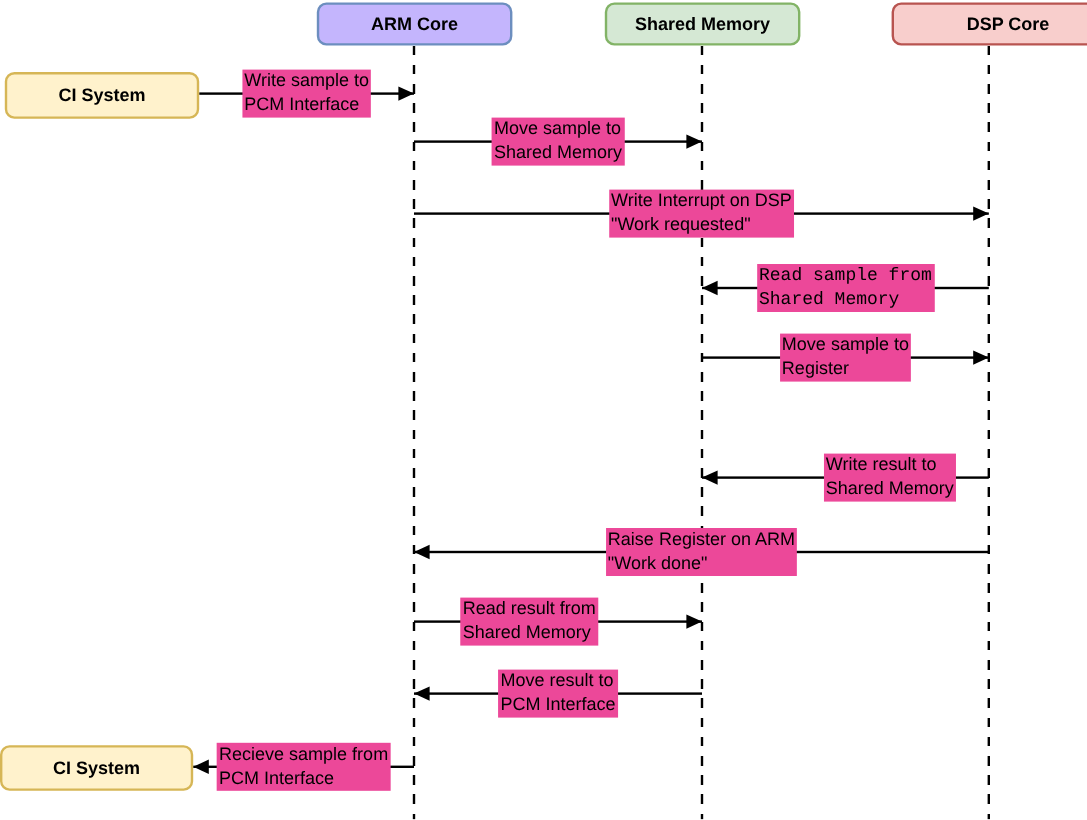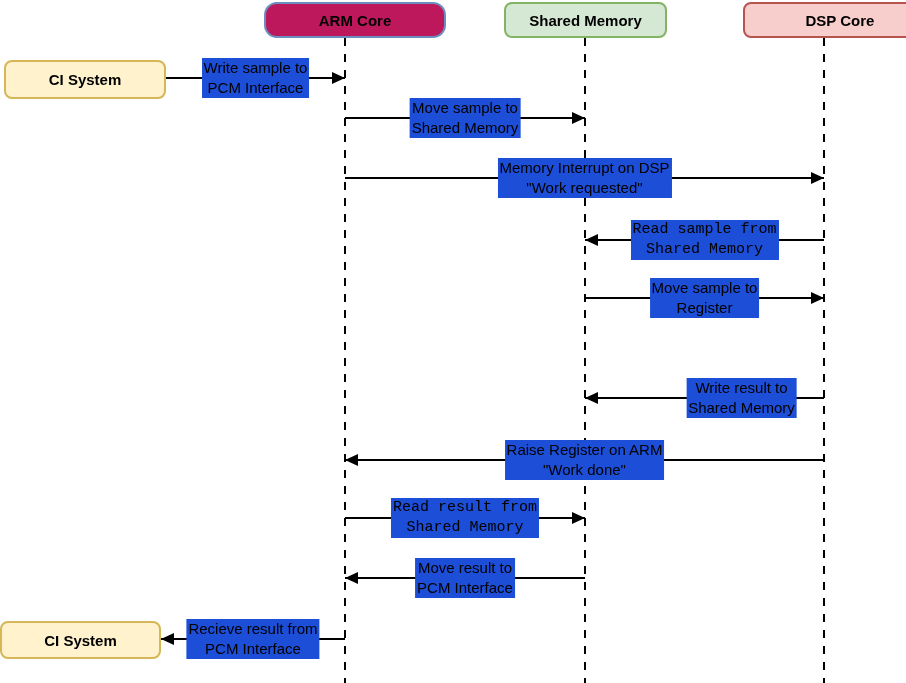--- a/index.html
+++ b/index.html
@@ -63,35 +63,35 @@
     border-bottom: 6px solid transparent;
   }
   .msg-arrow.left {
     border-right: 13px solid #000;
     border-top: 6px solid transparent;
     border-bottom: 6px solid transparent;
   }
   .msg-label {
     position: absolute;
     transform: translate(-50%, -50%);
-    background: #1d4ed8;
+    background: #ec4899;
     white-space: pre-line;
-    text-align: center;
+    text-align: left;
     font-size: 15px;
     line-height: 20px;
     padding: 0 2px;
     z-index: 2;
   }
 </style>
 </head>
 <body>
 
 <div class="canvas">
 
-  <div class="actor-box" style="left: 264px; width: 182px; background: #be185d; border-color: rgb(108, 142, 191); border-radius: 13px;">
+  <div class="actor-box" style="left: 264px; width: 163px; background: #c4b5fd; border-color: rgb(108, 142, 191);">
     <span>ARM Core</span>
   </div>
   <div class="actor-box" style="left: 504px; width: 163px; background: rgb(213, 232, 212); border-color: rgb(130, 179, 102);">
     <span>Shared Memory</span>
   </div>
   <div class="actor-box" style="left: 743px; width: 194px; background: rgb(248, 206, 204); border-color: rgb(184, 84, 80); justify-content: center;">
     <span>DSP Core</span>
   </div>
 
   <div class="lifeline" style="left:344px;"></div>
@@ -116,21 +116,21 @@
   <div class="message">
     <div class="msg-line" style="left: 345px; top: 117px; width: 240px;"></div>
     <div class="msg-arrow right" style="top: 112px; left: 572px;"></div>
     <div class="msg-label" style="left: 465px; top: 118px;">Move sample to
 Shared Memory</div>
   </div>
 
   <div class="message">
     <div class="msg-line" style="left: 345px; top: 177px; width: 479px;"></div>
     <div class="msg-arrow right" style="top: 172px; left: 811px;"></div>
-    <div class="msg-label" style="left: 584.5px; top: 178px;">Memory Interrupt on DSP
+    <div class="msg-label" style="left: 584.5px; top: 178px;">Write Interrupt on DSP
 "Work requested"</div>
   </div>
 
   <div class="message">
     <div class="msg-line" style="left: 585px; top: 239px; width: 239px;"></div>
     <div class="msg-arrow left" style="top: 234px; left: 585px;"></div>
     <div class="msg-label" style="left: 704.5px; top: 240px; font-family: Liberation Mono, monospace;">Read sample from
 Shared Memory</div>
   </div>
 
@@ -151,32 +151,32 @@
   <div class="message">
     <div class="msg-line" style="left: 345px; top: 459px; width: 479px;"></div>
     <div class="msg-arrow left" style="top: 454px; left: 345px;"></div>
     <div class="msg-label" style="left: 584.5px; top: 460px;">Raise Register on ARM
 "Work done"</div>
   </div>
 
   <div class="message">
     <div class="msg-line" style="left: 345px; top: 517px; width: 240px;"></div>
     <div class="msg-arrow right" style="top: 512px; left: 572px;"></div>
-    <div class="msg-label" style="left: 465px; top: 518px; font-family: Liberation Mono, monospace;">Read result from
+    <div class="msg-label" style="left: 441px; top: 518px;">Read result from
 Shared Memory</div>
   </div>
 
   <div class="message">
     <div class="msg-line" style="left: 345px; top: 577px; width: 240px;"></div>
     <div class="msg-arrow left" style="top: 572px; left: 345px;"></div>
     <div class="msg-label" style="left: 465px; top: 578px;">Move result to
 PCM Interface</div>
   </div>
 
   <div class="message">
     <div class="msg-line" style="left: 161px; top: 638px; width: 184px;"></div>
     <div class="msg-arrow left" style="top: 633px; left: 161px;"></div>
-    <div class="msg-label" style="left: 253px; top: 639px;">Recieve result from
+    <div class="msg-label" style="left: 253px; top: 639px;">Recieve sample from
 PCM Interface</div>
   </div>
 </div>
 
 </div>
 
 </body></html>

